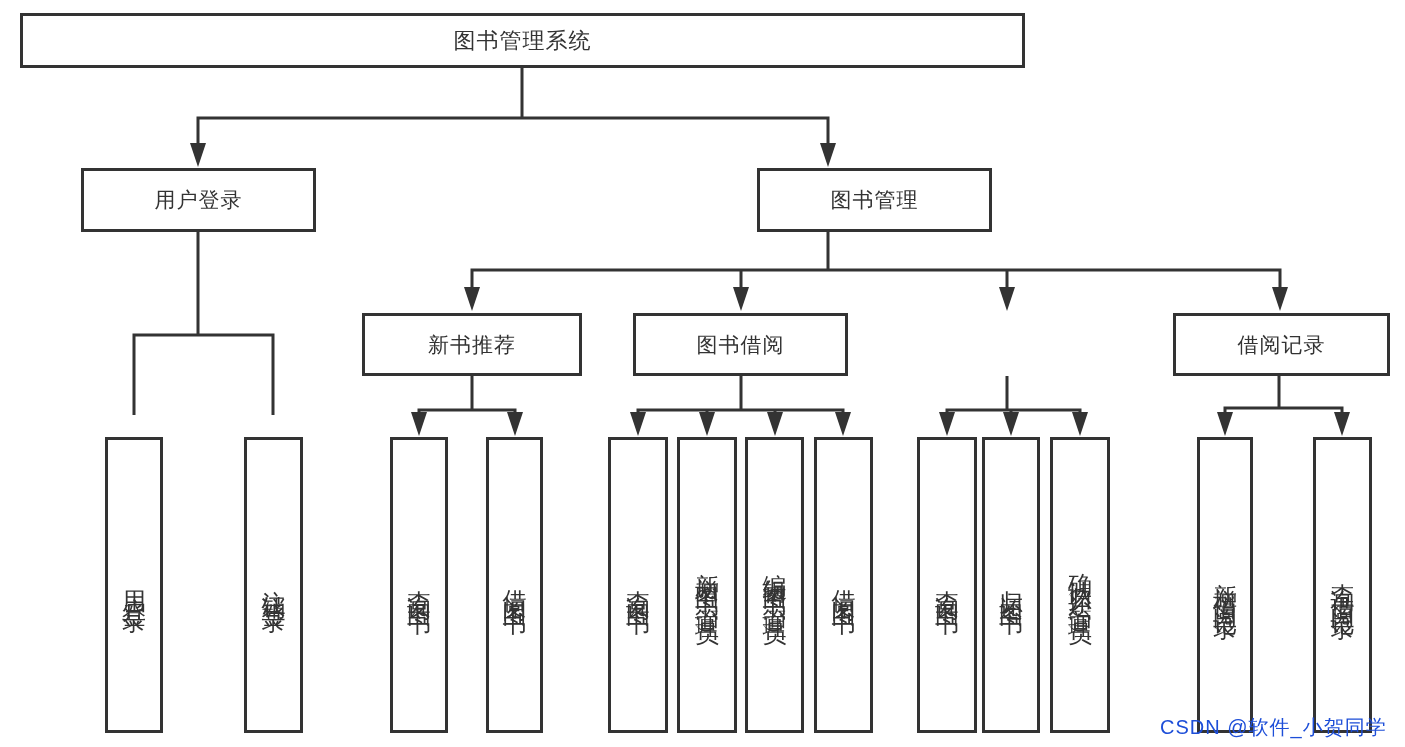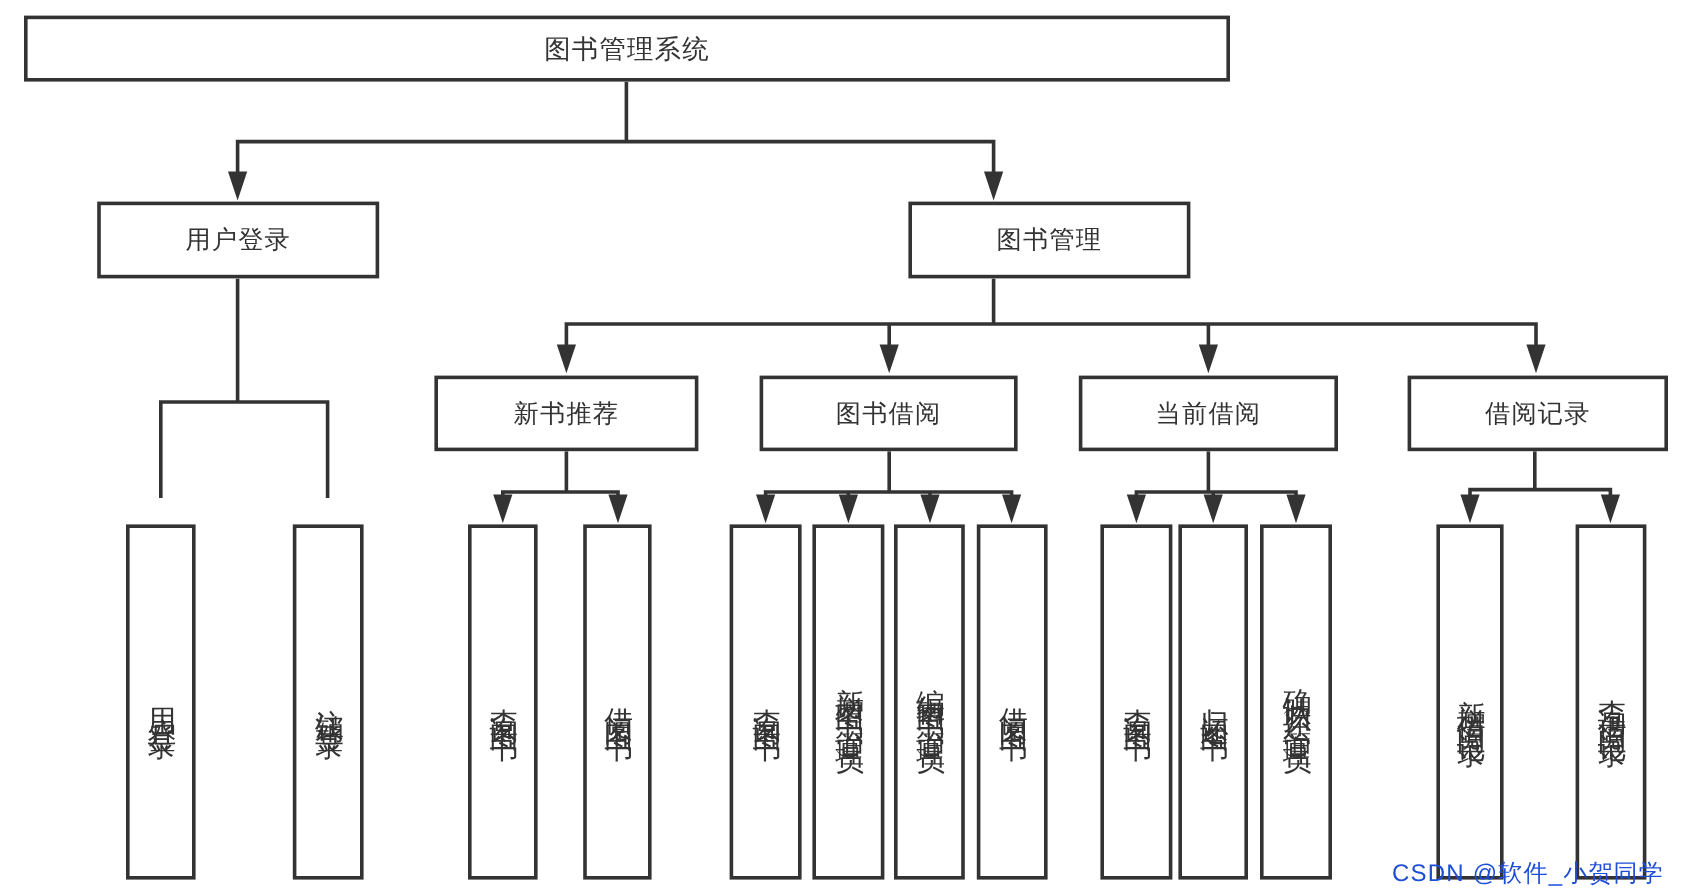--- a/index.html
+++ b/index.html
@@ -90,21 +90,20 @@
     "></path>
   </svg>
 
   <div class="node h root" style="left:20px;top:13px;width:1005px;height:55px;">图书管理系统</div>
 
   <div class="node h" style="left:81px;top:168px;width:235px;height:64px;">用户登录</div>
   <div class="node h" style="left:711px;top:168px;width:235px;height:64px;margin-left:46px;">图书管理</div>
 
   <div class="node h" style="left:362px;top:313px;width:220px;height:63px;">新书推荐</div>
   <div class="node h" style="left:633px;top:313px;width:215px;height:63px;">图书借阅</div>
-  <div class="node h" style="left:899px;top:313px;width:216px;height:63px;">当前借阅</div>
   <div class="node h" style="left:1173px;top:313px;width:217px;height:63px;">借阅记录</div>
 
   <div class="node v" style="left:105px;top:437px;width:58px;height:296px;">用户登录</div>
   <div class="node v" style="left:244px;top:437px;width:59px;height:296px;">注销登录</div>
 
   <div class="node v" style="left:390px;top:437px;width:58px;height:296px;">查询图书</div>
   <div class="node v" style="left:486px;top:437px;width:57px;height:296px;">借阅图书</div>
 
   <div class="node v" style="left:608px;top:437px;width:60px;height:296px;">查询图书</div>
   <div class="node v" style="left:677px;top:437px;width:60px;height:296px;">新增图书（管理员）</div>

